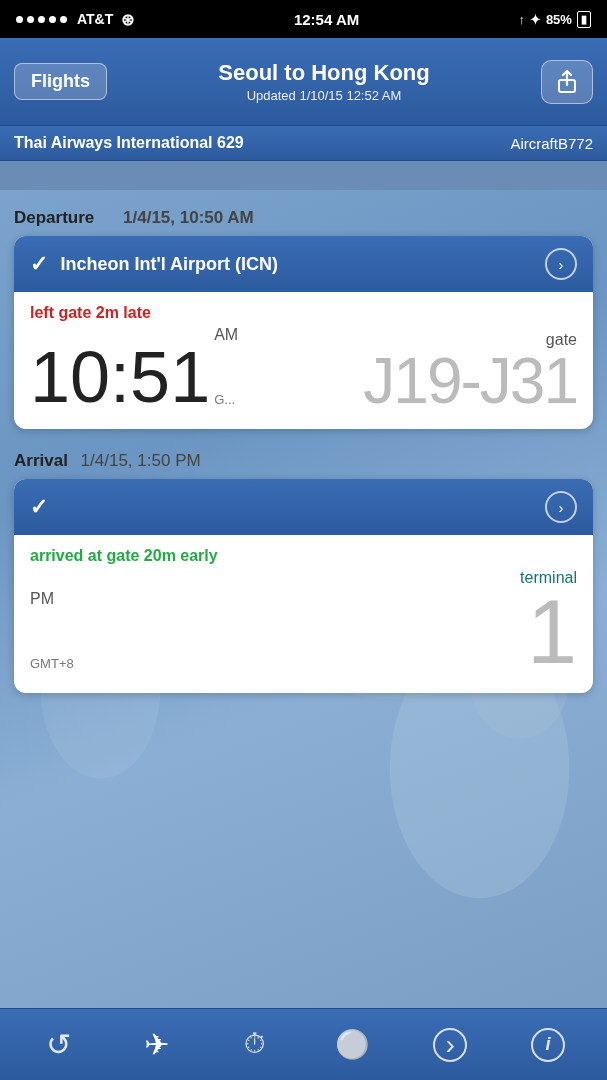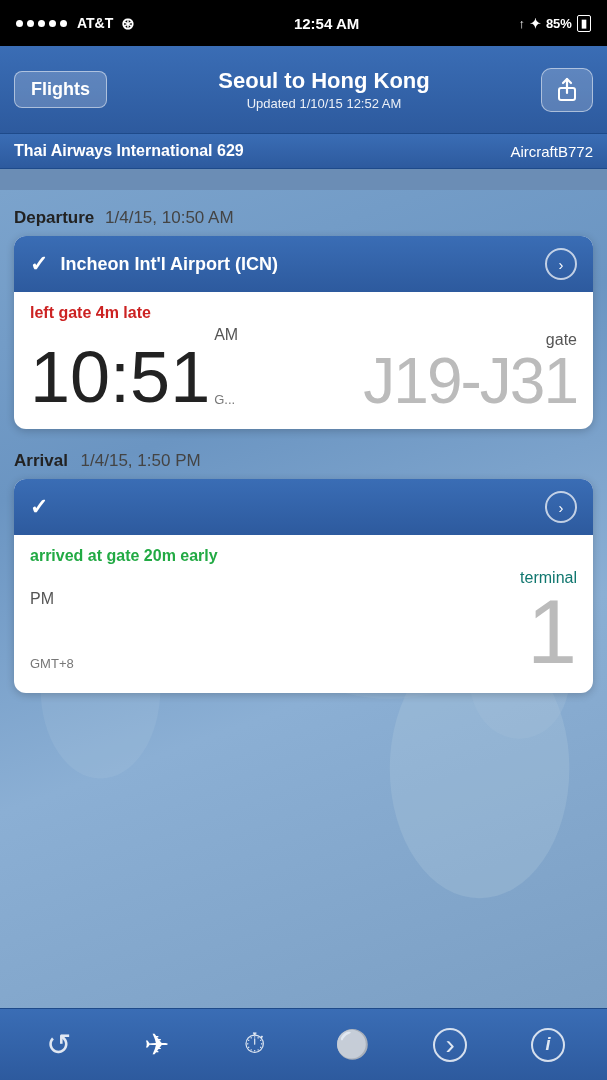--- a/index.html
+++ b/index.html
@@ -9,21 +9,21 @@
       height: 1080px;
       font-family: -apple-system, 'Helvetica Neue', Helvetica, Arial, sans-serif;
       background: #6b8db5;
       overflow: hidden;
       position: relative;
     }
 
     
     .status-bar {
       background: #000;
-      height: 46px;
+      height: 38px;
       display: flex;
       align-items: center;
       justify-content: space-between;
       padding: 0 16px;
       color: #fff;
       font-size: 14px;
       font-weight: 600;
     }
     .status-left { display: flex; align-items: center; gap: 4px; }
     .status-center { font-size: 15px; font-weight: 600; }
@@ -341,35 +341,35 @@
     <ellipse cx="200" cy="350" rx="80" ry="60" fill="#b8cfe0" opacity="0.3"></ellipse>
     <ellipse cx="100" cy="500" rx="60" ry="90" fill="#b8cfe0" opacity="0.3"></ellipse>
   </svg>
 </div>
 
 <div class="content-area">
 
   <div style="margin-bottom:20px;">
     <div class="section-header">
       <span>Departure</span>
-      <span class="section-date" style="font-weight:400;color:#444;margin-left:6px;">1/4/15, 10:50 AM</span>
+      <span class="section-date" style="font-weight:700;color:#444;margin-left:24px;">1/4/15, 10:50 AM</span>
     </div>
 
     <div class="airport-card">
       <div class="airport-card-header">
         <div class="airport-header-left">
           <span class="checkmark">✓</span>
           <span class="airport-name">Incheon Int'l Airport  (ICN)</span>
         </div>
         <div class="chevron-circle">
           <span>›</span>
         </div>
       </div>
       <div class="time-info">
-        <div class="status-label status-late">left gate 4m late</div>
+        <div class="status-label status-late">left gate 2m late</div>
         <div class="time-gate-row">
           <div class="time-block">
             <span class="time-big">10:51</span>
             <div class="time-ampm-tz">
               <span class="time-ampm">AM</span>
               <span class="time-tz">G...</span>
             </div>
           </div>
           <div class="gate-block">
             <div class="gate-label">gate</div>

